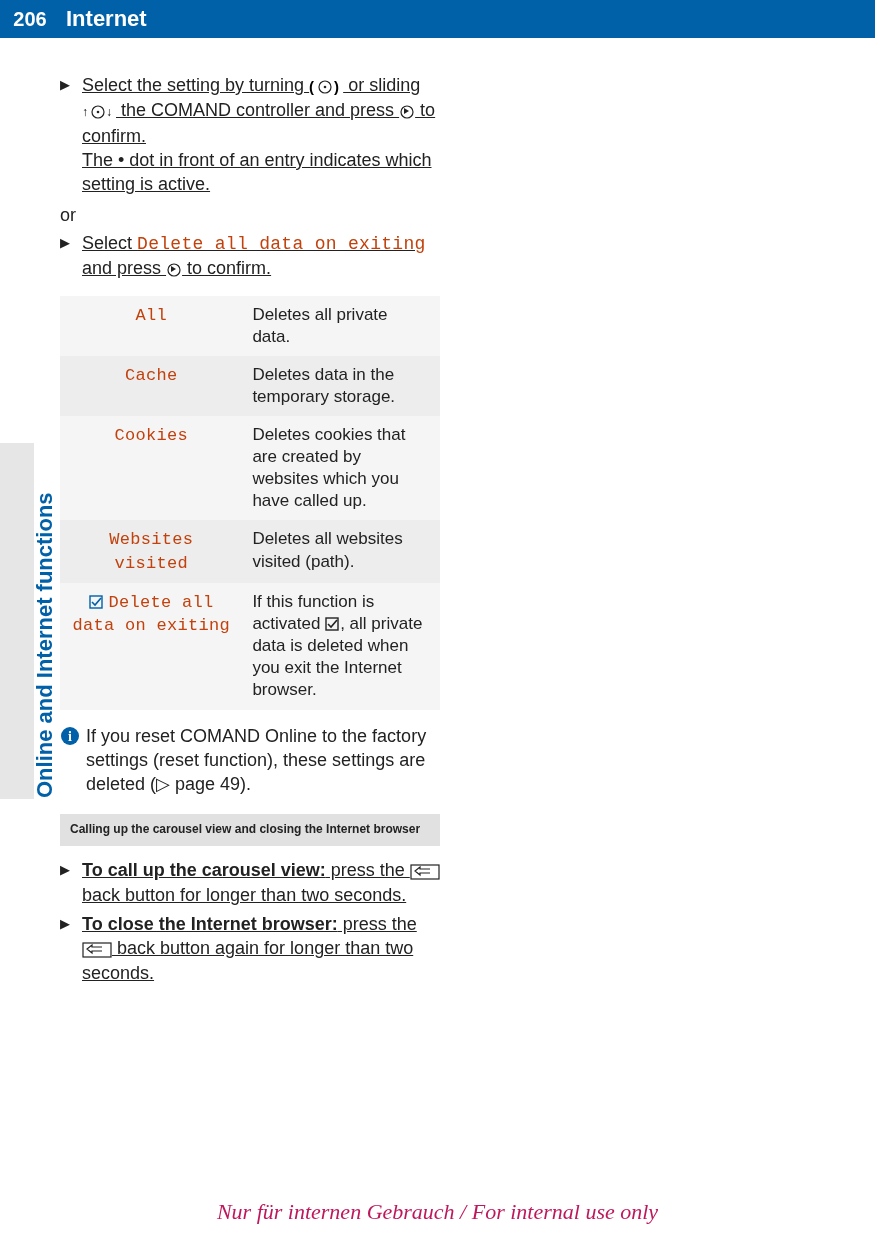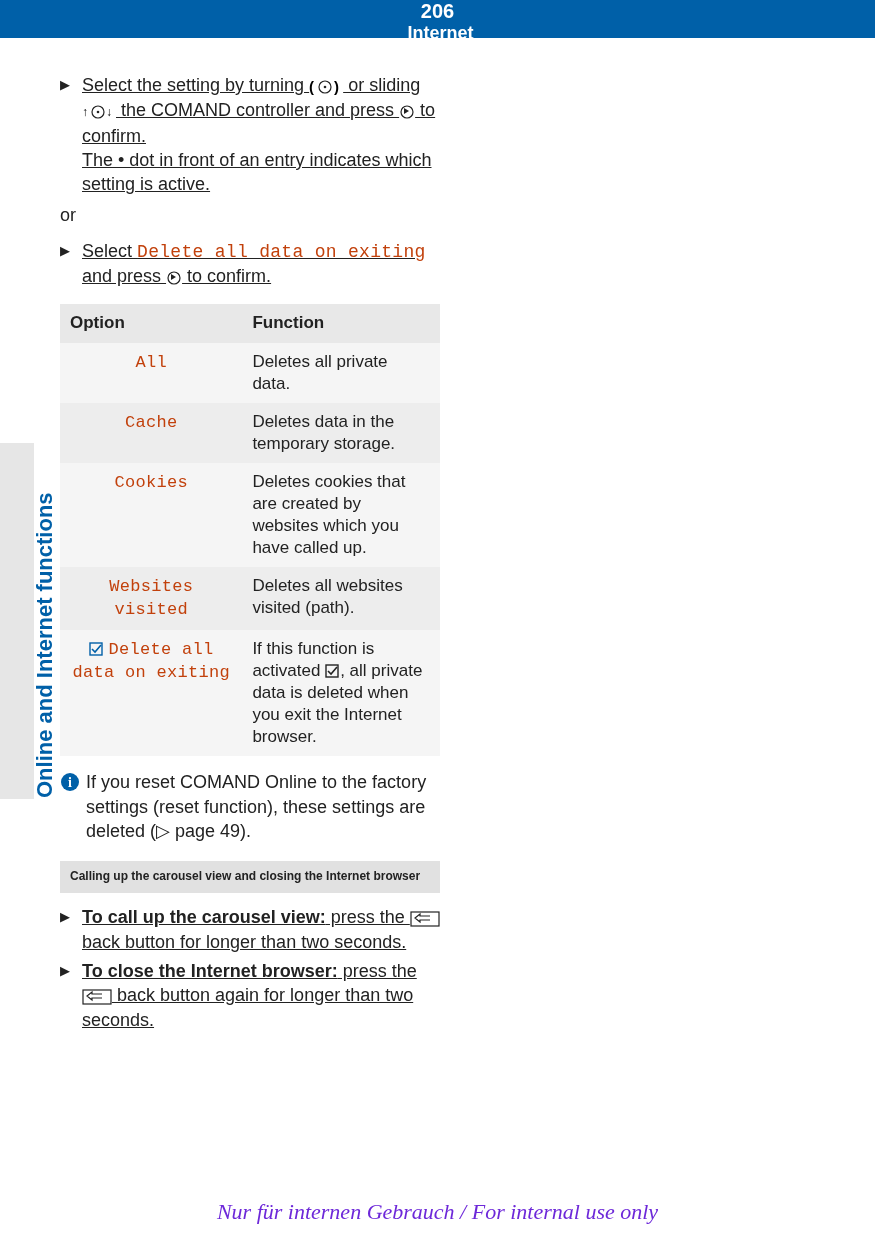--- a/index.html
+++ b/index.html
@@ -13,32 +13,31 @@
       position: relative;
       overflow: hidden;
     }
     .header {
       background: #0060a8;
       color: #fff;
       height: 38px;
       display: flex;
       align-items: center;
       margin-bottom: 35px;
-      flex-direction: column;
     }
     .page-num {
       font-weight: bold;
       font-size: 20px;
       padding: 0 10px;
       width: 60px;
       text-align: center;
     }
     .chapter-title {
       font-weight: bold;
-      font-size: 18px;
+      font-size: 22px;
       padding-left: 6px;
     }
     .content-wrap {
       display: flex;
     }
     .side-tab-col {
       width: 50px;
       position: relative;
     }
     .side-tab {
@@ -75,21 +74,21 @@
       color: #222;
       font-size: 13px;
       padding-top: 3px;
     }
     .step-body { flex: 1; text-decoration: underline; }
     .inline-icon {
       display: inline-block;
       vertical-align: middle;
     }
     .or-sep {
-      margin: 6px 0 12px 0;
+      margin: 6px 0 4px 0;
     }
     .ui-text {
       font-family: "Courier New", monospace;
       color: #c2410c;
       letter-spacing: 0.3px;
     }
     table.opts {
       width: 100%;
       border-collapse: collapse;
       margin-top: 14px;
@@ -126,21 +125,21 @@
       padding: 8px 10px;
       margin: 0 0 12px 0;
       line-height: 1.3;
       font-size: 12px;
     }
     .watermark {
       position: absolute;
       bottom: 16px;
       width: 100%;
       text-align: center;
-      color: #6d28d9;
+      color: #be185d;
       font-family: Georgia, serif;
       font-size: 22px;
       font-style: italic;
       pointer-events: none;
     }
     svg { display: inline; vertical-align: -3px; }
   </style>
 </head>
 <body>
 
@@ -185,24 +184,20 @@
       <div class="step-body">
         <span>Select </span><span class="ui-text">Delete all data on exiting</span><span> and press </span><span class="inline-icon"><svg width="16" height="16">
               <circle cx="8" cy="8" r="6" fill="none" stroke="#222" stroke-width="1.2"></circle>
               <path d="M5 4 L5 10 L10 7 Z" fill="#222"></path>
             </svg></span><span> to confirm.</span>
       </div>
     </div>
 
     <table class="opts">
       <tbody>
-          <tr>
-        <th>Option</th>
-        <th>Function</th>
-      </tr>
       <tr class="light">
         <td class="optcell"><span class="ui-text">All</span></td>
         <td>Deletes all private data.</td>
       </tr>
       <tr class="dark">
         <td class="optcell"><span class="ui-text">Cache</span></td>
         <td>Deletes data in the temporary storage.</td>
       </tr>
       <tr class="light">
         <td class="optcell"><span class="ui-text">Cookies</span></td>

